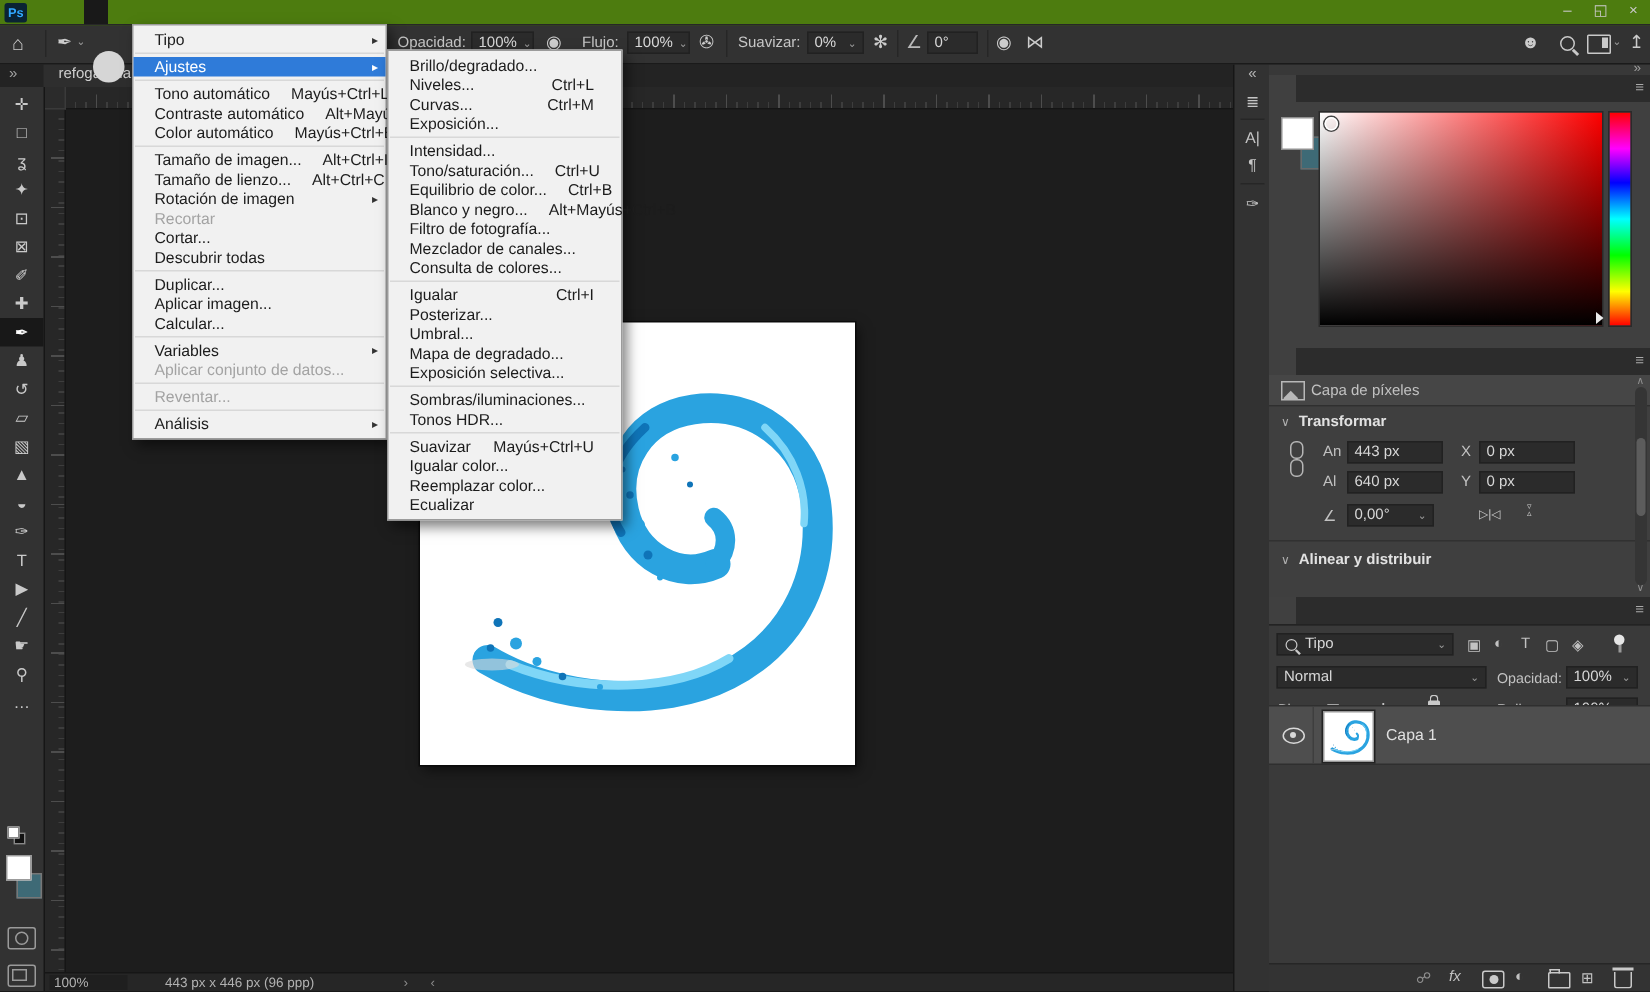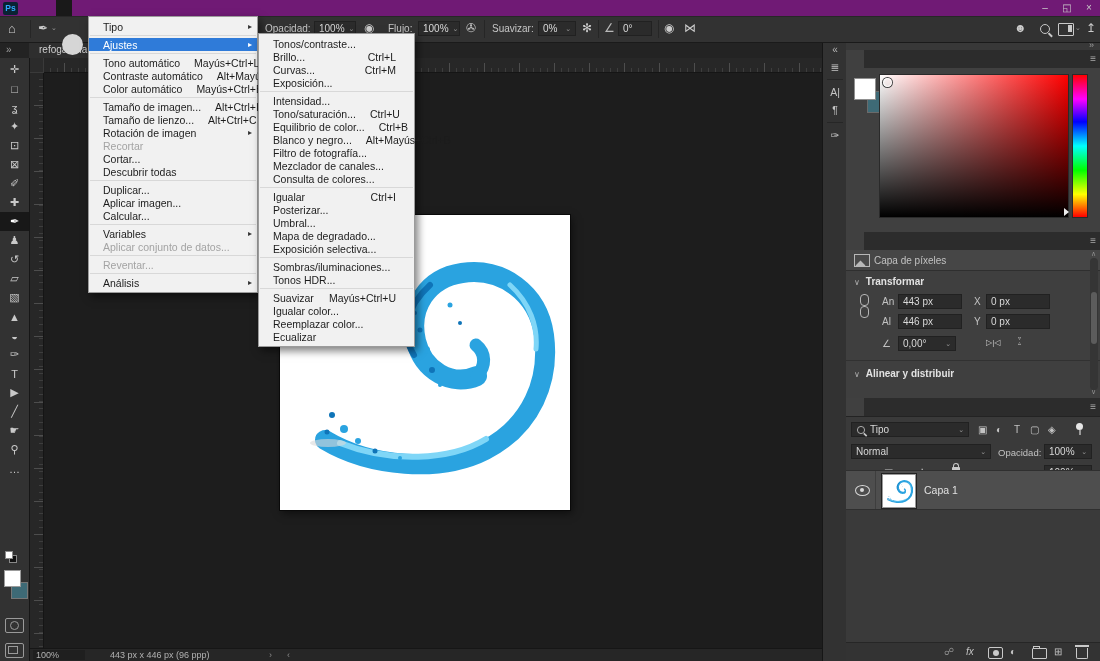--- a/index.html
+++ b/index.html
@@ -1,19 +1,19 @@
 <!DOCTYPE html>
 <html><head>
 <meta charset="utf-8">
 <style>
   html,body{margin:0;padding:0;background:#111;}
   #app{position:relative;width:1100px;height:661px;background:#1d1d1d;font-family:"Liberation Sans",sans-serif;overflow:hidden;color:#d6d6d6;-webkit-font-smoothing:antialiased;}
   .abs{position:absolute;}
   
-  .menubar{position:absolute;left:0;top:0;width:1100px;height:16px;background:#701a75;border-bottom:1px solid #272727;display:flex;align-items:center;z-index:20;}
+  .menubar{position:absolute;left:0;top:0;width:1100px;height:16px;background:#4d7c0f;border-bottom:1px solid #272727;display:flex;align-items:center;z-index:20;}
   .pslogo{width:15px;height:13px;margin:0 6px 0 3px;background:#0a2333;color:#31a8ff;font-size:8.5px;font-weight:bold;display:flex;align-items:center;justify-content:center;border-radius:2px;}
   .mbitems{display:flex;height:16px;}
   .mbitem{padding:0 8px;font-size:10.5px;line-height:16px;color:#dedede;cursor:default;}
   .mbitem.active{background:#191919;color:#fff;}
   .winctl{margin-left:auto;display:flex;}
   .winctl span{width:22px;text-align:center;font-size:10px;color:#c9c9c9;line-height:16px;}
   
   .optionsbar{position:absolute;left:0;top:16px;width:1100px;height:26px;background:#323232;border-bottom:1px solid #1a1a1a;z-index:5;}
   .optionsbar .lbl{position:absolute;font-size:10px;color:#c6c6c6;top:7px;}
   .optionsbar .ic{position:absolute;top:5px;font-size:12px;color:#cccccc;}
@@ -402,21 +402,21 @@
       <span class="plabel" style="left:36px;top:64px;">An</span>
       <div class="fld" style="left:52px;top:62px;width:64px;">
           <span>443 px</span>
         </div>
       <span class="plabel" style="left:128px;top:64px;">X</span>
       <div class="fld" style="left:140px;top:62px;width:64px;">
           <span>0 px</span>
         </div>
       <span class="plabel" style="left:36px;top:84px;">Al</span>
       <div class="fld" style="left:52px;top:82px;width:64px;">
-          <span>446 px</span>
+          <span>640 px</span>
         </div>
       <span class="plabel" style="left:128px;top:84px;">Y</span>
       <div class="fld" style="left:140px;top:82px;width:64px;">
           <span>0 px</span>
         </div>
       <span class="plabel" style="left:36px;top:106px;">∠</span>
       <div class="fld" style="left:52px;top:104px;width:58px;">
         <span>0,00°</span>
           <span class="chev">⌄</span>
       </div>
@@ -573,25 +573,25 @@
       </div>
       <div class="msep"></div>
       <div class="mrow has-arrow">
         <span class="ml">Análisis</span>
         <span class="ms"></span>
       </div>
   </div>
 
   <div class="pmenu-pop" style="left:258px;top:33px;width:157px;">
     <div class="mrow">
-        <span class="ml">Tonos/contraste...</span>
-        <span class="ms"></span>
-      </div>
-      <div class="mrow">
-        <span class="ml">Brillo...</span>
+        <span class="ml">Brillo/degradado...</span>
+        <span class="ms"></span>
+      </div>
+      <div class="mrow">
+        <span class="ml">Niveles...</span>
         <span class="ms">Ctrl+L</span>
       </div>
       <div class="mrow">
         <span class="ml">Curvas...</span>
         <span class="ms">Ctrl+M</span>
       </div>
       <div class="mrow">
         <span class="ml">Exposición...</span>
         <span class="ms"></span>
       </div>

